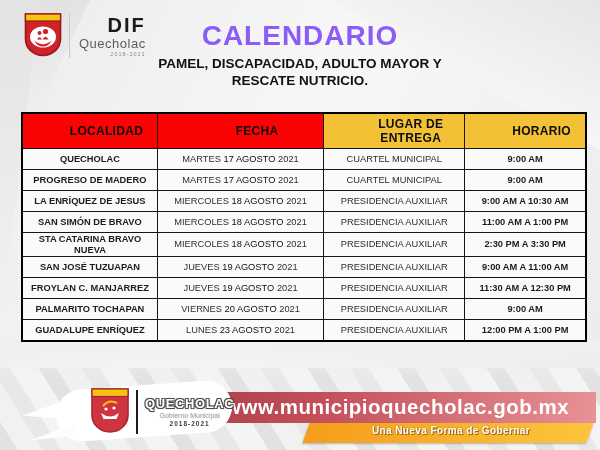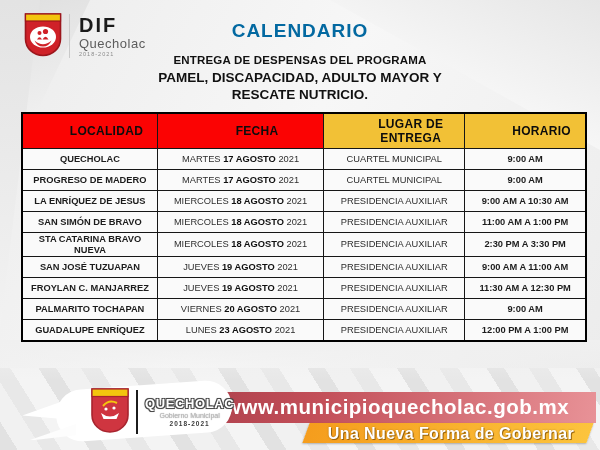--- a/index.html
+++ b/index.html
@@ -21,56 +21,56 @@
     clip-path:polygon(0 0,100% 0,100% 100%);}
   .stripes-bottom{position:absolute;left:0;bottom:0;width:100%;height:82px;
     background:repeating-linear-gradient(58deg,#e2e2e2 0 15px,#f1f1f1 15px 36px,#e8e8e8 36px 52px,#f4f4f4 52px 76px);}
   .stripes-fade{position:absolute;left:0;bottom:70px;width:100%;height:40px;
     background:linear-gradient(180deg,rgba(240,240,240,1),rgba(240,240,240,0));}
 
   
   .dif-logo{position:absolute;left:24px;top:8px;width:150px;height:56px;z-index:5;display:flex;align-items:center;}
   .dif-shield{flex:0 0 auto;}
   .dif-divider{width:1px;height:44px;background:#c9c9c9;margin:0 9px 0 7px;}
-  .dif-text{display:flex;flex-direction:column;align-items:flex-start;line-height:1;}
+  .dif-text{display:flex;flex-direction:column;align-items:flex-end;line-height:1;}
   .dif-org{font-size:20px;font-weight:800;color:#1a1a1a;letter-spacing:2px;}
   .dif-city{font-size:13px;color:#5c5c5c;margin-top:2px;letter-spacing:.5px;}
   .dif-period{font-size:5.5px;color:#8a8a8a;margin-top:2px;letter-spacing:1px;}
 
   .title-block{position:absolute;left:0;top:20px;width:100%;text-align:center;z-index:4;}
-  .main-title{font-size:19px;font-weight:800;color:#0369a1;letter-spacing:1px;}
+  .main-title{font-size:28px;font-weight:800;color:#8b5cf6;letter-spacing:1px;}
   .subtitle1{font-size:11.5px;font-weight:700;color:#111;margin-top:12px;letter-spacing:.2px;}
   .subtitle2{font-size:13.5px;font-weight:800;color:#111;margin-top:4px;line-height:1.25;}
 
   
   .schedule-wrap{position:absolute;left:21px;top:112px;width:566px;z-index:4;}
   table{width:100%;border-collapse:collapse;border:2px solid #000;}
   th,td{border:1px solid #161616;text-align:center;vertical-align:middle;padding:1px 3px;}
   thead th{height:32px;font-size:12px;font-weight:800;color:#0d0d0d;letter-spacing:.3px;padding-left:36px;}
   th.red{background:var(--header-red,#fb0303);}
   th.gold{background:var(--header-gold,#f2c136);}
   tbody tr{height:21px;background:#fafafa;}
   td{font-size:9.3px;color:#1c1c1c;line-height:1.15;}
   td.c-loc{font-weight:800;}
   td.c-fecha .f-dia,td.c-fecha .f-anio{font-weight:500;color:#2e2e2e;}
-  td.c-fecha .f-num{font-weight:700;color:#0f0f0f;}
+  td.c-fecha .f-num{font-weight:400;color:#0f0f0f;}
   td.c-lugar{font-weight:500;color:#2a2a2a;}
   td.c-hor{font-weight:800;}
 
   
   .band-red{position:absolute;left:82px;top:392px;width:514px;height:31px;z-index:3;
     background:linear-gradient(100deg,var(--banner-red-dark,#9a3341) 0%,#c24e58 45%,var(--banner-red-light,#e89297) 100%);
     clip-path:polygon(22px 0,100% 0,100% 100%,0 100%);}
   .website{position:absolute;left:225px;top:395px;z-index:4;
     font-size:20.5px;font-weight:600;color:#ffffff;letter-spacing:.5px;}
   .band-orange{position:absolute;left:306px;top:423px;width:284px;height:20px;z-index:3;
     background:linear-gradient(90deg,var(--banner-orange-1,#f59d1d),var(--banner-orange-2,#fcc43d));
     transform:skewX(-20deg);box-shadow:0 1px 2px rgba(0,0,0,.25);}
   .slogan{position:absolute;left:318px;top:425px;width:266px;text-align:center;z-index:4;
-    font-size:16px;font-weight:800;color:#ffffff;letter-spacing:.4px;
+    font-size:10px;font-weight:800;color:#ffffff;letter-spacing:.4px;
     text-shadow:1px 1px 0 rgba(140,90,10,.85),0 0 2px rgba(140,90,10,.6);}
 
   .blob{position:absolute;left:56px;top:385px;width:176px;height:52px;background:#ffffff;
     border-radius:28px;transform:rotate(-4deg);z-index:3;}
   .blob-wing{position:absolute;left:22px;top:398px;width:60px;height:26px;background:#ffffff;
     clip-path:polygon(0 55%,100% 0,100% 100%);transform:rotate(-6deg);z-index:3;}
   .blob-wing2{position:absolute;left:30px;top:424px;width:46px;height:16px;background:#fdfdfd;
     clip-path:polygon(0 100%,100% 0,100% 70%,10% 100%);z-index:3;}
 
   .q-logo{position:absolute;left:90px;top:386px;z-index:5;display:flex;align-items:center;}
@@ -107,21 +107,20 @@
   <span class="dif-divider"></span>
   <span class="dif-text">
     <span class="dif-org">DIF</span>
     <span class="dif-city">Quecholac</span>
     <span class="dif-period">2018-2021</span>
   </span>
 </div>
 
 <div class="title-block">
   <div class="main-title">CALENDARIO</div>
-  <div class="subtitle1">ENTREGA DE DESPENSAS DEL PROGRAMA</div>
   <div class="subtitle2">
     <div>PAMEL, DISCAPACIDAD, ADULTO MAYOR Y</div>
     <div>RESCATE NUTRICIO.</div>
   </div>
 </div>
 
 <div class="schedule-wrap">
   <table>
     <colgroup>
       <col style="width:24%">

